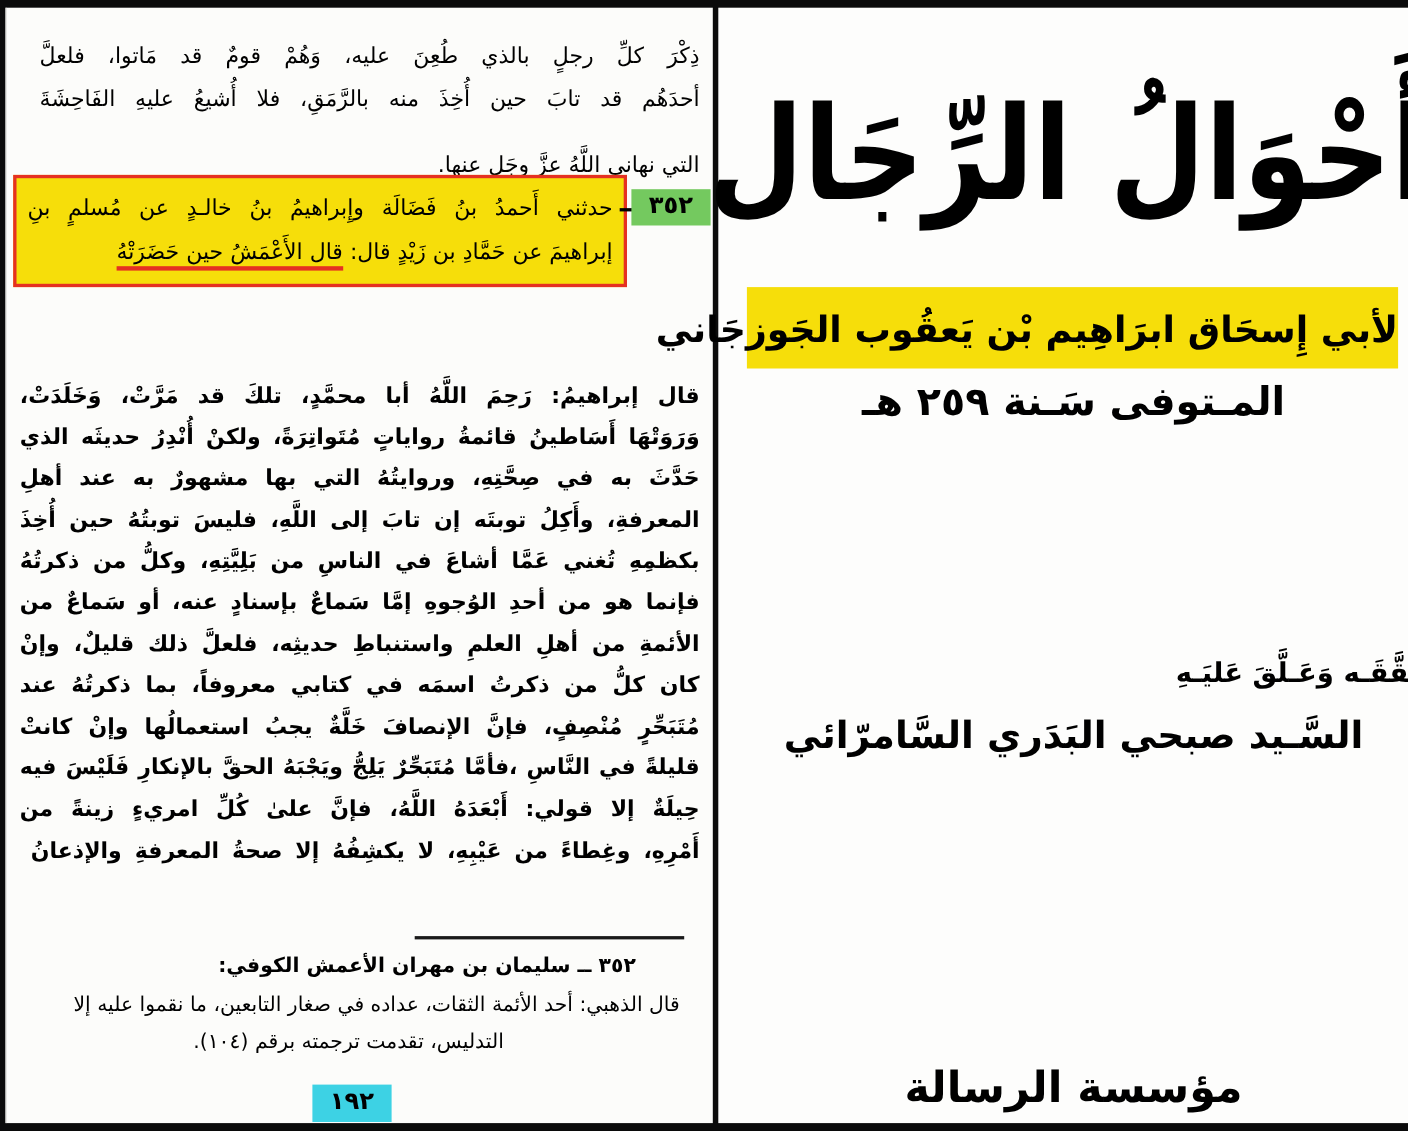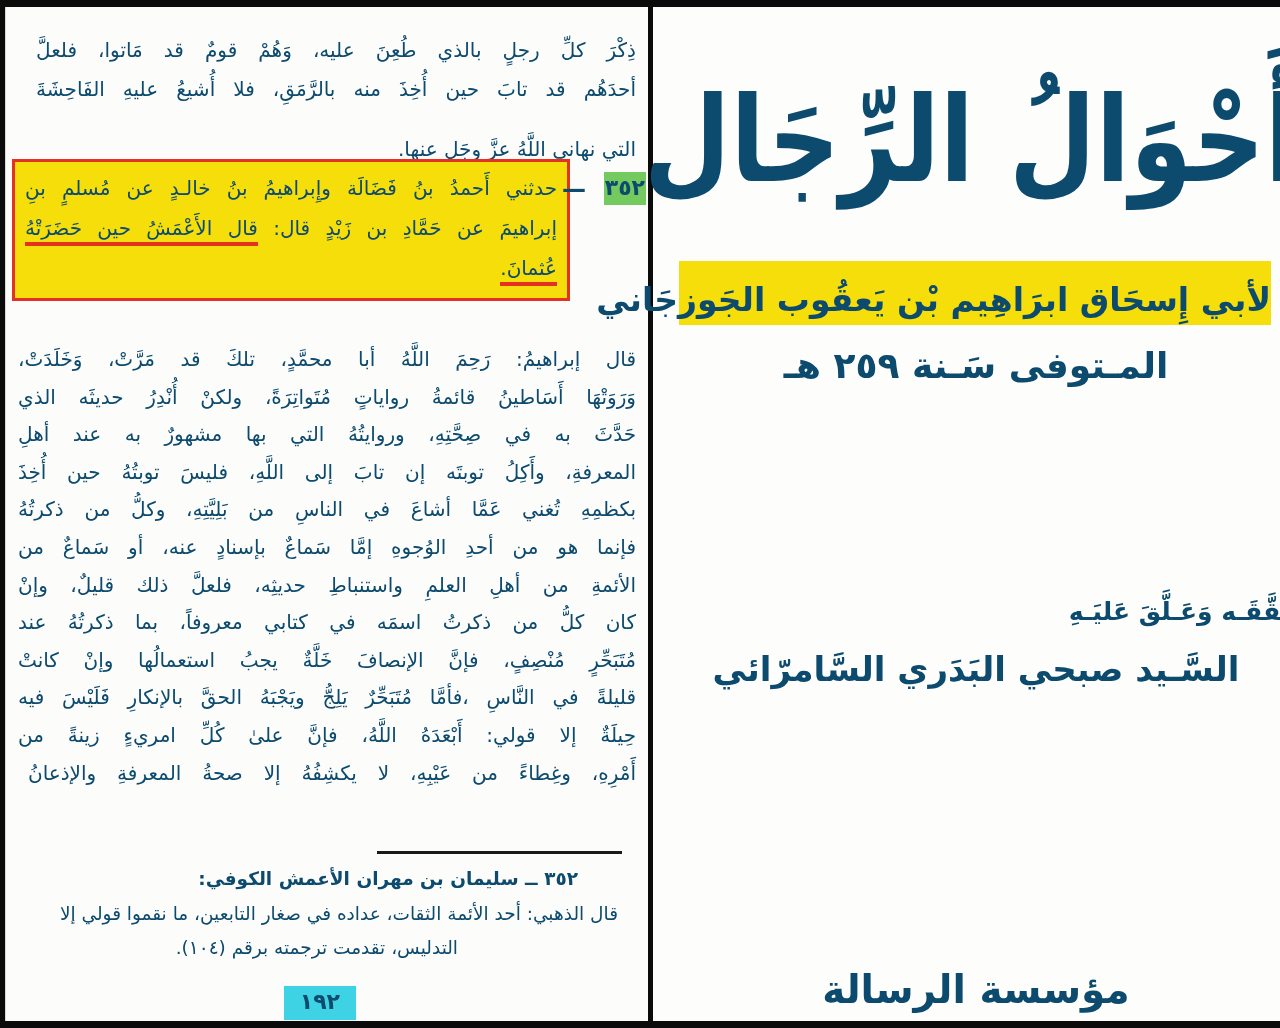--- a/index.html
+++ b/index.html
@@ -1,65 +1,65 @@
 <!DOCTYPE html>
 <html lang="ar" dir="rtl"><head>
 <meta charset="utf-8">
 <style>
   html,body{margin:0;padding:0;background:#0b0b0b;}
   .frame{
     position:relative;width:1280px;height:1028px;background:#0b0b0b;
-    font-family:"DejaVu Sans",sans-serif;color:#0c4a6e;overflow:hidden;
+    font-family:"DejaVu Sans",sans-serif;color:#000000;overflow:hidden;
   }
   .page{position:absolute;top:7px;height:1014px;background:#fcfcfa;direction:rtl;}
   .page-left{left:5px;width:642px;border-left:1px solid #d8d8d4;}
   .page-right{left:653px;width:622px;background:#fdfdfc;padding-left:24px;}
 
   
   .para{position:absolute;font-size:20px;}
   .para .line{text-align:justify;text-align-last:justify;white-space:nowrap;}
   .para1{top:24px;right:12px;width:600px;line-height:38.5px;}
   .para1 .line:last-child{text-align-last:right;margin-top:22px;}
-  .para2{top:334px;right:12px;left:12px;line-height:37.6px;}
+  .para2{top:334px;right:12px;left:12px;line-height:37.6px;font-weight:bold;}
   .para2 .line:last-child{text-align-last:justify;margin-left:10px;}
 
   .entry-box{
     position:absolute;top:152px;right:78px;left:6px;
     background:var(--yellow);border:3px solid var(--red);
     padding:6px 10px 10px;font-size:20px;line-height:40px;
   }
   .entry-box .line{text-align:justify;text-align-last:justify;white-space:nowrap;}
   .entry-box .line:last-child{text-align-last:right;}
   .entry-box .u{border-bottom:4px solid var(--red);padding-bottom:2px;}
 
   .entry-dash{position:absolute;top:168px;right:62px;font-size:24px;font-weight:bold;}
   .entry-num{
     position:absolute;top:165px;right:2px;background:var(--green);
-    font-size:22px;font-weight:bold;padding:3px 1px 5px;letter-spacing:2px;
+    font-size:22px;font-weight:bold;padding:3px 16px 5px;letter-spacing:2px;
   }
 
   .footnote-rule{position:absolute;top:844px;right:26px;width:245px;height:3px;background:#1a1a1a;}
   .fn{position:absolute;font-size:18.5px;white-space:nowrap;}
   .fn-heading{top:861px;right:70px;font-weight:bold;}
   .fn-line1{top:896px;right:30px;}
   .fn-line2{top:930px;right:190px;}
 
   .page-number{
     position:absolute;top:979px;right:292px;background:var(--cyan);
     font-size:22px;font-weight:bold;padding:3px 16px 6px;letter-spacing:3px;
   }
 
   
   .book-title{
     position:absolute;top:6px;left:0;right:0;height:230px;
     text-align:center;font-size:100px;font-weight:bold;line-height:215px;
     transform:scaleY(1.18);transform-origin:top center;white-space:nowrap;
   }
   .author-highlight{
-    position:absolute;top:254px;left:26px;right:28px;height:64px;
+    position:absolute;top:254px;left:26px;right:28px;height:74px;
     background:var(--yellow);text-align:right;
     font-size:33px;font-weight:bold;line-height:78px;white-space:nowrap;
   }
   .death-line{position:absolute;top:338px;left:0;right:0;text-align:center;font-size:36px;font-weight:600;}
   .edited-label{position:absolute;top:590px;left:0;right:0;text-align:right;font-size:25px;font-weight:600;letter-spacing:1px;}
   .editor-name{position:absolute;top:642px;left:0;right:0;text-align:center;font-size:34px;font-weight:bold;}
   .publisher{position:absolute;top:960px;left:0;right:0;text-align:center;font-size:39px;font-weight:bold;}
 
   :root{
     --yellow:#f6de0a;
@@ -77,21 +77,20 @@
 
     <div class="para para1">
         <div class="line">ذِكْرَ كلِّ رجلٍ بالذي طُعِنَ عليه، وَهُمْ قومٌ قد مَاتوا، فلعلَّ</div>
         <div class="line">أحدَهُم قد تابَ حين أُخِذَ منه بالرَّمَقِ، فلا أُشيعُ عليهِ الفَاحِشَةَ</div>
         <div class="line">التي نهاني اللَّهُ عزَّ وجَل عنها.</div>
       </div>
 
     <div class="entry-box">
         <div class="line"><span>حدثني أَحمدُ بنُ فَضَالَة وإِبراهيمُ بنُ خالـدٍ عن مُسلمٍ بنِ</span></div>
         <div class="line"><span>إبراهيمَ عن حَمَّادِ بن زَيْدٍ قال: </span><span class="u">قال الأَعْمَشُ حين حَضَرَتْهُ</span></div>
-        <div class="line"><span class="u">عُثمانَ.</span></div>
       </div>
 
     <div class="entry-dash">—</div>
 
     <div class="entry-num">٣٥٢</div>
 
     <div class="para para2">
         <div class="line">قال إبراهيمُ: رَحِمَ اللَّهُ أبا محمَّدٍ، تلكَ قد مَرَّتْ، وَخَلَدَتْ،</div>
         <div class="line">وَرَوَتْهَا أَسَاطينُ قائمةُ رواياتٍ مُتَواتِرَةً، ولكنْ أُنْدِرُ حديثَه الذي</div>
         <div class="line">حَدَّثَ به في صِحَّتِهِ، وروايتُهُ التي بها مشهورٌ به عند أهلِ</div>
@@ -102,21 +101,21 @@
         <div class="line">كان كلُّ من ذكرتُ اسمَه في كتابي معروفاً، بما ذكرتُهُ عند</div>
         <div class="line">مُتَبَحِّرٍ مُنْصِفٍ، فإنَّ الإنصافَ خَلَّةٌ يجبُ استعمالُها وإنْ كانتْ</div>
         <div class="line">قليلةً في النَّاسِ ،فأمَّا مُتَبَحِّرٌ يَلِجُّ ويَجْبَهُ الحقَّ بالإنكارِ فَلَيْسَ فيه</div>
         <div class="line">حِيلَةٌ إلا قولي: أَبْعَدَهُ اللَّهُ، فإنَّ علىٰ كُلِّ امريءٍ زينةً من</div>
         <div class="line">أَمْرِهِ، وغِطاءً من عَيْبِهِ، لا يكشِفُهُ إلا صحةُ المعرفةِ والإذعانُ</div>
       </div>
 
     <div class="footnote-rule"></div>
 
     <div class="fn fn-heading">٣٥٢ ــ سليمان بن مهران الأعمش الكوفي:</div>
-    <div class="fn fn-line1">قال الذهبي: أحد الأئمة الثقات، عداده في صغار التابعين، ما نقموا قولي إلا</div>
+    <div class="fn fn-line1">قال الذهبي: أحد الأئمة الثقات، عداده في صغار التابعين، ما نقموا عليه إلا</div>
     <div class="fn fn-line2">التدليس، تقدمت ترجمته برقم (١٠٤).</div>
 
     <div class="page-number">١٩٢</div>
   </div>
 
   <div class="page page-right">
 
     <div class="book-title">أَحْوَالُ الرِّجَال</div>
 
     <div class="author-highlight">لأبي إِسحَاق ابرَاهِيم بْن يَعقُوب الجَوزجَاني</div>

